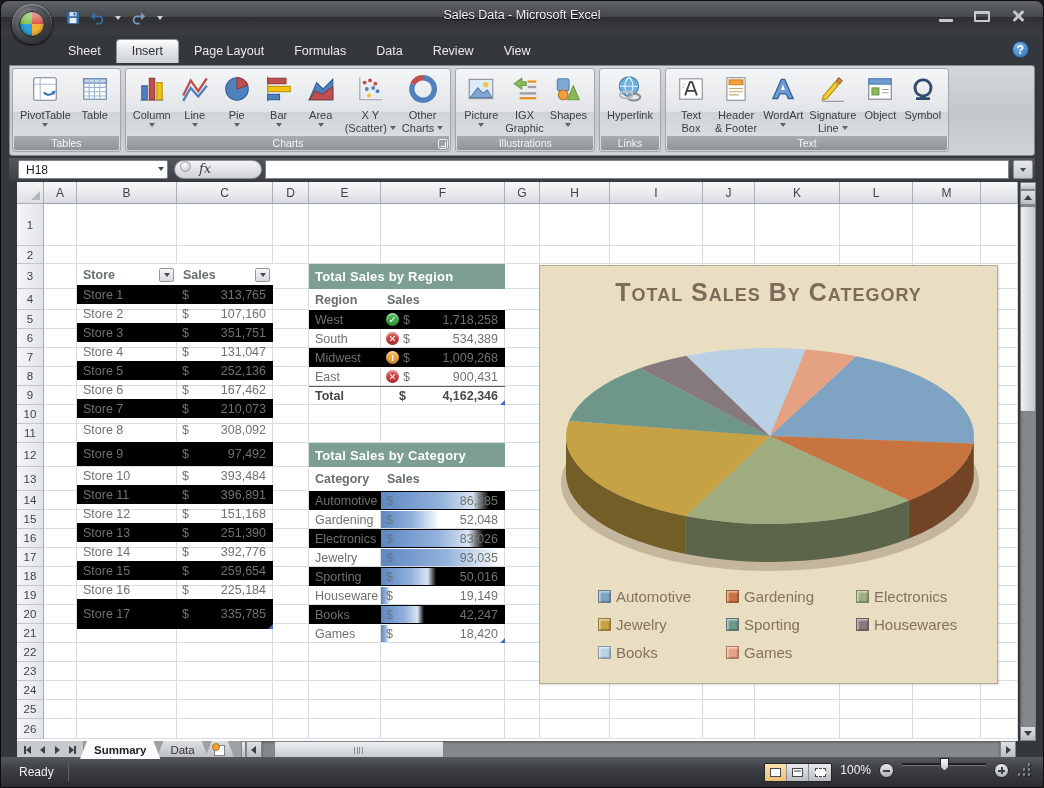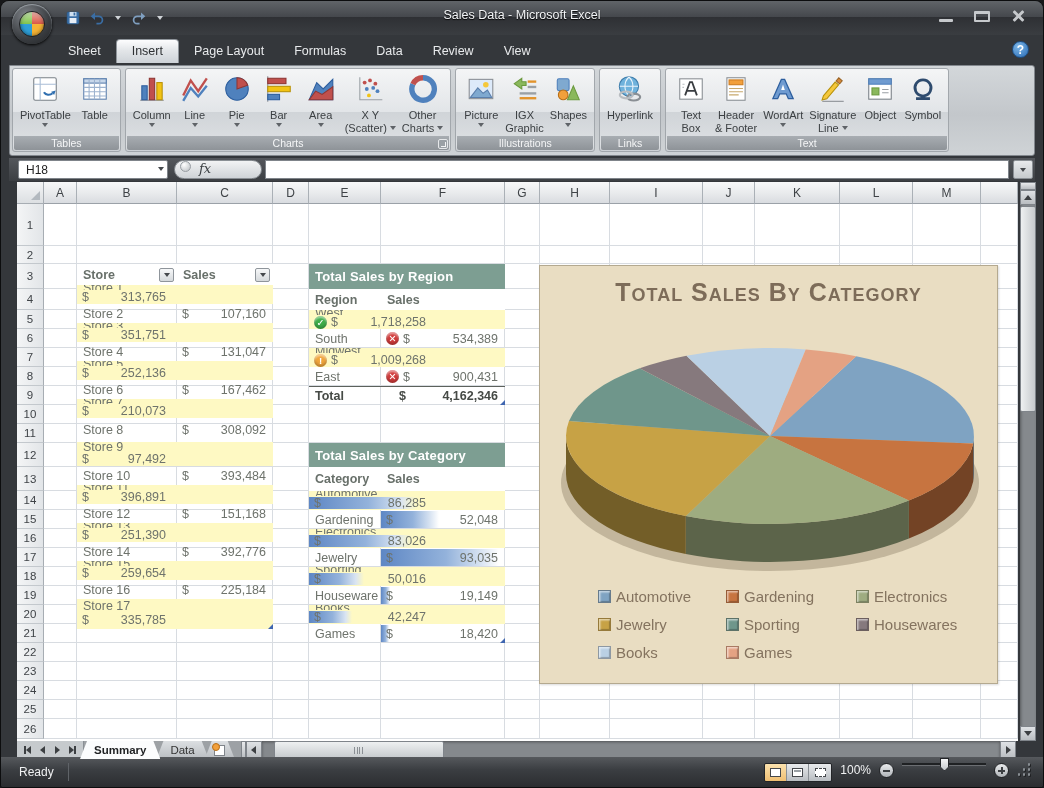--- a/index.html
+++ b/index.html
@@ -78,21 +78,21 @@
     color:#3f4347;font-size:12px;display:flex;align-items:center;justify-content:center;}
   .rowh{position:absolute;left:0;width:27px;background:linear-gradient(90deg,#f4f5f6,#e2e5e8);border-right:1px solid #a7adb3;border-bottom:1px solid #c3c8cd;
     color:#3f4347;font-size:11.5px;display:flex;align-items:center;justify-content:center;}
   .cell{position:absolute;border-right:1px solid #d8dce1;border-bottom:1px solid #d8dce1;background:#fff;}
 
   
   .xtable{position:absolute;font-size:12.5px;color:#6e736c;}
   .tbl-title{background:#7D9E92;color:#fff;font-weight:bold;font-size:13px;display:flex;align-items:center;padding-left:6px;letter-spacing:.2px;}
   .thead{display:flex;align-items:center;font-weight:bold;color:#68706a;background:#fff;}
   .trow{display:flex;align-items:stretch;}
-  .trow.shade{background:#fef9c3;flex-direction:column;}
+  .trow.shade{background:#000000;}
   .c-name{display:flex;align-items:center;padding-left:6px;overflow:hidden;white-space:nowrap;}
   .c-money{display:flex;align-items:center;justify-content:space-between;padding:0 7px 0 5px;}
   .filterbtn{width:15px;height:14px;margin-left:auto;margin-right:3px;border:1px solid #8f959b;border-radius:2px;
     background:linear-gradient(#f7f8f9,#d5d9dc);display:flex;align-items:center;justify-content:center;}
   .filterbtn .tri{border-top-color:#45484c;border-left-width:3px;border-right-width:3px;}
   .total-row{border-top:1px solid #5c615c;font-weight:bold;color:#464a46;}
   .ric{width:13px;height:13px;border-radius:50%;display:flex;align-items:center;justify-content:center;color:#fff;font-size:9.5px;font-weight:bold;margin-right:4px;flex:0 0 auto;box-shadow:inset 0 -2px 3px rgba(0,0,0,.25),inset 0 2px 2px rgba(255,255,255,.5);}
   .ric-check{background:#3fae49;}.ric-x{background:#d23c3c;}.ric-excl{background:#f0a63c;}
   .bar-cell{position:relative;display:flex;align-items:center;justify-content:space-between;padding:0 7px 0 5px;}
   .dbar{position:absolute;left:0;top:1px;bottom:1px;background:linear-gradient(90deg,#5E87C4,#93B2DB 55%,#D9E4F2 85%,rgba(233,240,248,0));}

